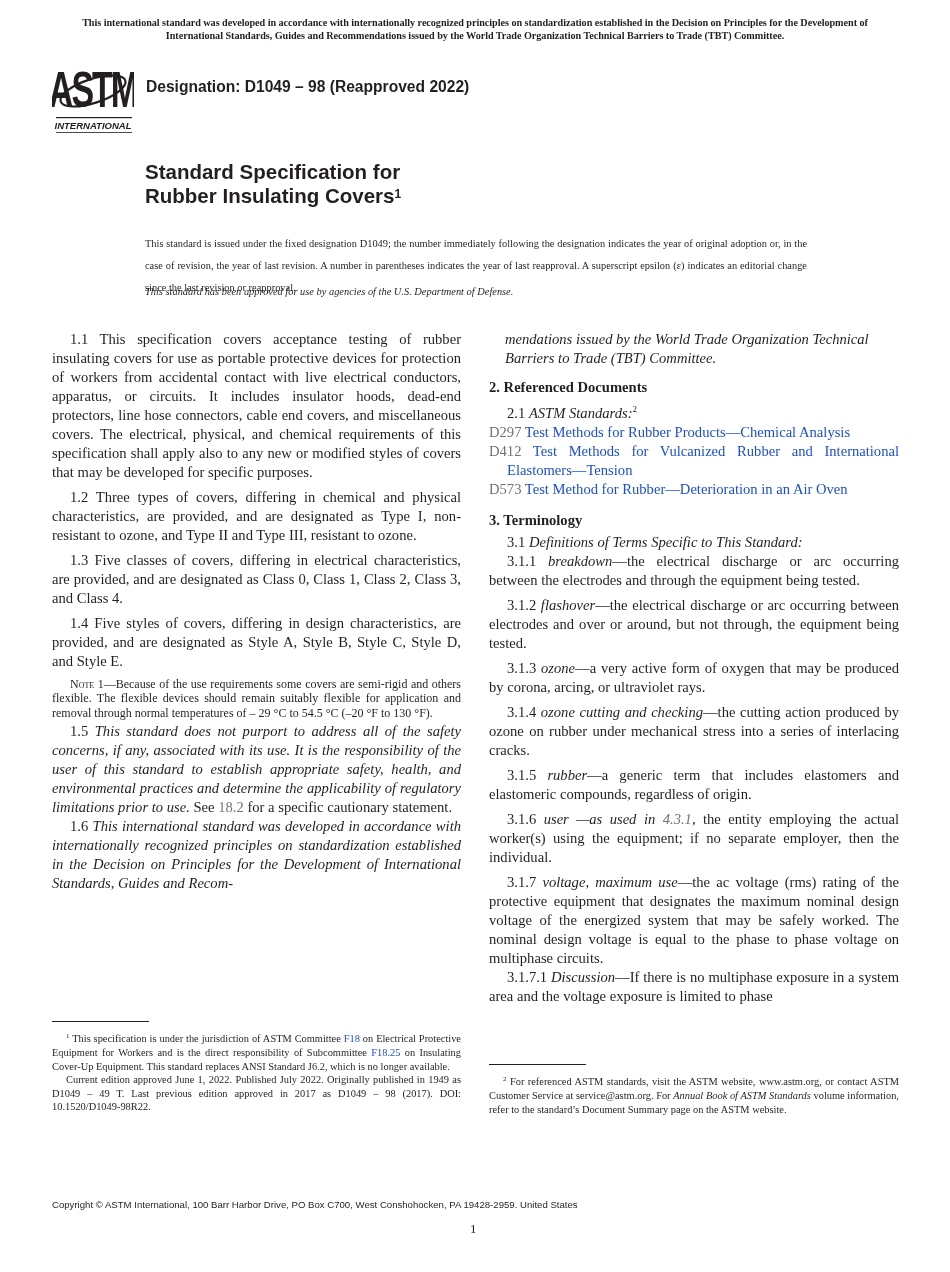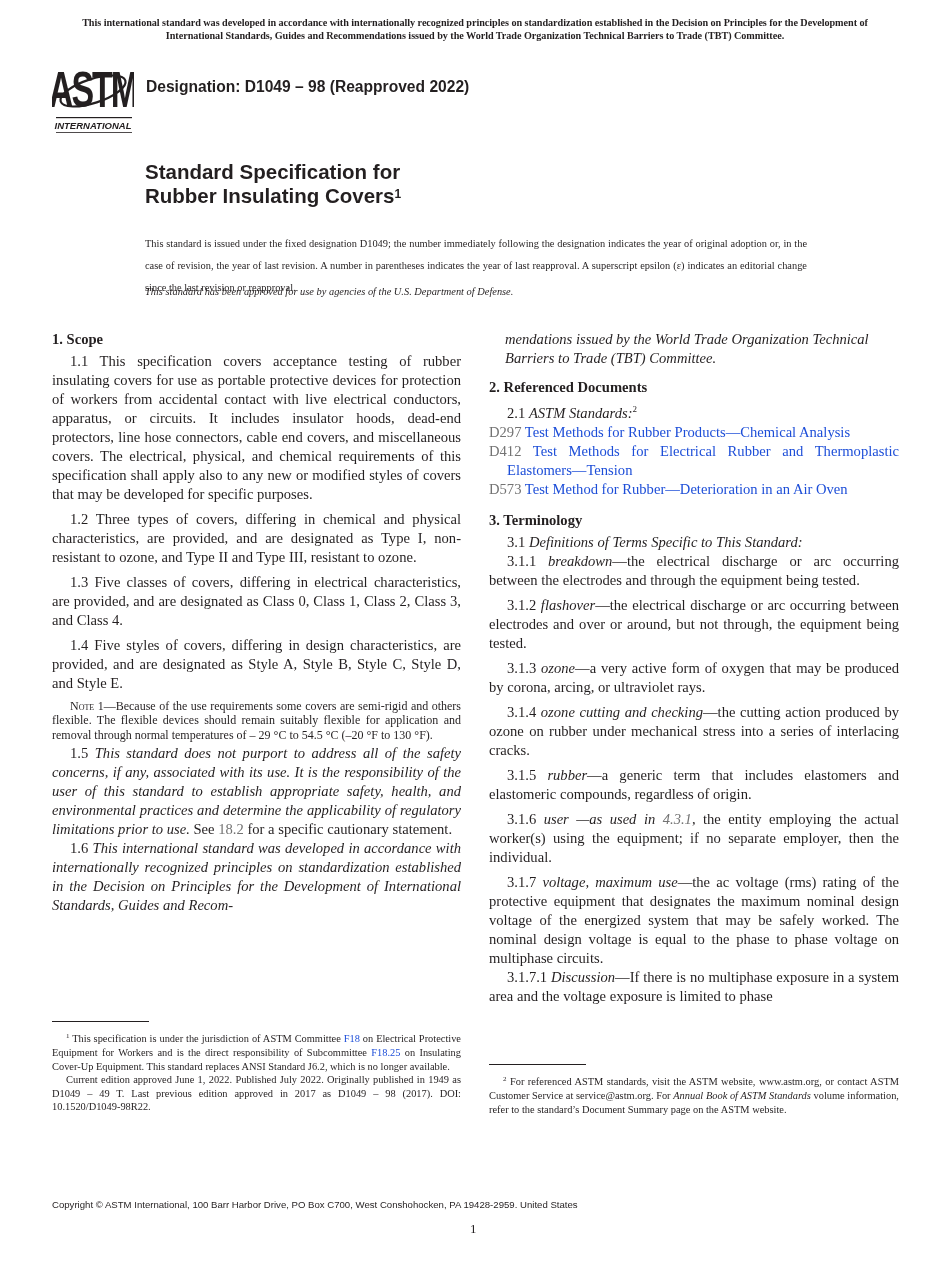--- a/index.html
+++ b/index.html
@@ -50,21 +50,20 @@
 
 <div class="abs title">
   <div>Standard Specification for</div>
   <div><span>Rubber Insulating Covers</span><sup>1</sup></div>
 </div>
 
 <div class="abs intro">This standard is issued under the fixed designation D1049; the number immediately following the designation indicates the year of original adoption or, in the case of revision, the year of last revision. A number in parentheses indicates the year of last reapproval. A superscript epsilon (ε) indicates an editorial change since the last revision or reapproval.</div>
 <div class="abs dod">This standard has been approved for use by agencies of the U.S. Department of Defense.</div>
 
 <div class="abs col col-left">
-  <p class="h" style="margin-bottom:3px">1.  Scope</p>
   <p class="p">1.1 This specification covers acceptance testing of rubber insulating covers for use as portable protective devices for protection of workers from accidental contact with live electrical conductors, apparatus, or circuits. It includes insulator hoods, dead-end protectors, line hose connectors, cable end covers, and miscellaneous covers. The electrical, physical, and chemical requirements of this specification shall apply also to any new or modified styles of covers that may be developed for specific purposes.</p>
   <div class="gap"></div>
   <p class="p">1.2  Three types of covers, differing in chemical and physical characteristics, are provided, and are designated as Type I, non-resistant to ozone, and Type II and Type III, resistant to ozone.</p>
   <div class="gap"></div>
   <p class="p">1.3 Five classes of covers, differing in electrical characteristics, are provided, and are designated as Class 0, Class 1, Class 2, Class 3, and Class 4.</p>
   <div class="gap"></div>
   <p class="p">1.4  Five styles of covers, differing in design characteristics, are provided, and are designated as Style A, Style B, Style C, Style D, and Style E.</p>
   <p class="note"><span class="sc">Note 1</span><span>—Because of the use requirements some covers are semi-rigid and others flexible. The flexible devices should remain suitably flexible for application and removal through normal temperatures of – 29 °C to 54.5 °C (–20 °F to 130 °F).</span></p>
   <p class="p"><span>1.5 </span><span class="it">This standard does not purport to address all of the safety concerns, if any, associated with its use. It is the responsibility of the user of this standard to establish appropriate safety, health, and environmental practices and determine the applicability of regulatory limitations prior to use.</span><span> See </span><span class="red">18.2</span><span> for a specific cautionary statement.</span></p>
   <p class="p"><span>1.6 </span><span class="it">This international standard was developed in accordance with internationally recognized principles on standardization established in the Decision on Principles for the Development of International Standards, Guides and Recom-</span></p>
@@ -74,21 +73,21 @@
   <div class="fn-rule" style="margin-bottom:8px"></div>
   <p><sup>1</sup><span> This specification is under the jurisdiction of ASTM Committee </span><span class="blue">F18</span><span> on Electrical Protective Equipment for Workers and is the direct responsibility of Subcommittee </span><span class="blue">F18.25</span><span> on Insulating Cover-Up Equipment. This standard replaces ANSI Standard J6.2, which is no longer available.</span></p>
   <p>Current edition approved June 1, 2022. Published July 2022. Originally published in 1949 as D1049 – 49 T. Last previous edition approved in 2017 as D1049 – 98 (2017). DOI: 10.1520/D1049-98R22.</p>
 </div>
 
 <div class="abs col col-right">
   <p class="it" style="margin:0 0 10px 16px; text-align:left">mendations issued by the World Trade Organization Technical Barriers to Trade (TBT) Committee.</p>
   <p class="h" style="margin-bottom:3px">2.  Referenced Documents</p>
   <p class="p"><span>2.1  </span><span class="it">ASTM Standards:</span><sup style="font-size:9px">2</sup></p>
   <p class="ref"><span class="red">D297</span><span class="blue"> Test Methods for Rubber Products—Chemical Analysis</span></p>
-  <p class="ref"><span class="red">D412</span><span class="blue"> Test Methods for Electrical Rubber and Thermoplastic Elastomers—Tension</span></p>
+  <p class="ref"><span class="red">D412</span><span class="blue"> Test Methods for Vulcanized Rubber and International Elastomers—Tension</span></p>
   <p class="ref"><span class="red">D573</span><span class="blue"> Test Method for Rubber—Deterioration in an Air Oven</span></p>
   <div style="height:12px"></div>
   <p class="h" style="margin-bottom:3px">3.  Terminology</p>
   <p class="p"><span>3.1  </span><span class="it">Definitions of Terms Specific to This Standard:</span></p>
   <p class="p"><span>3.1.1  </span><span class="it">breakdown</span><span>—the electrical discharge or arc occurring between the electrodes and through the equipment being tested.</span></p>
   <div class="gap"></div>
   <p class="p"><span>3.1.2  </span><span class="it">flashover</span><span>—the electrical discharge or arc occurring between electrodes and over or around, but not through, the equipment being tested.</span></p>
   <div class="gap"></div>
   <p class="p"><span>3.1.3  </span><span class="it">ozone</span><span>—a very active form of oxygen that may be produced by corona, arcing, or ultraviolet rays.</span></p>
   <div class="gap"></div>

